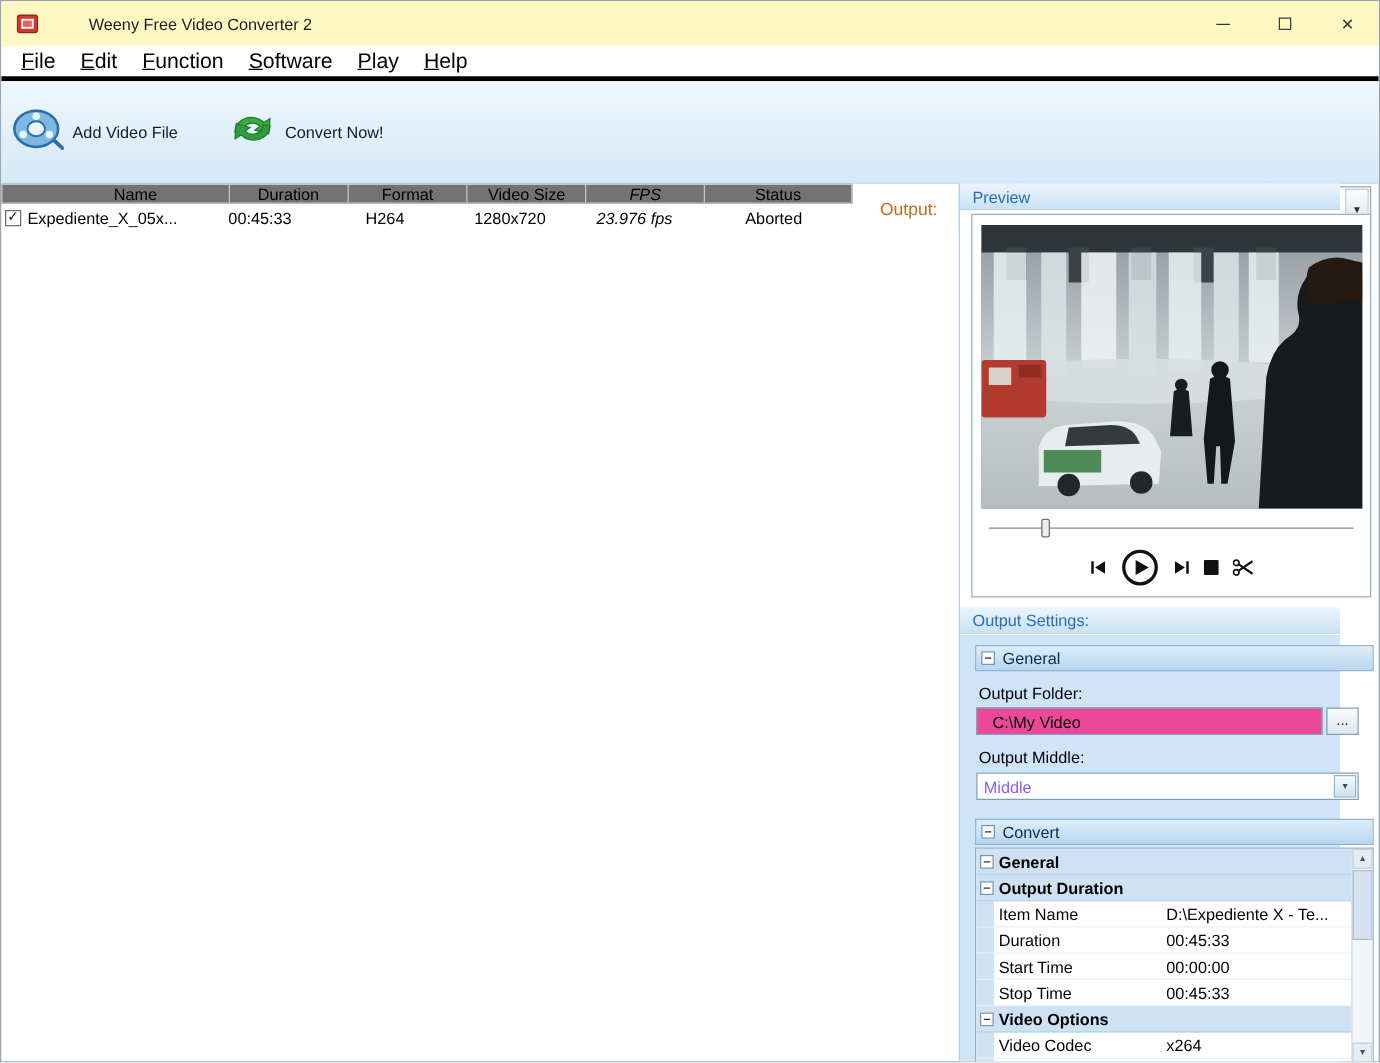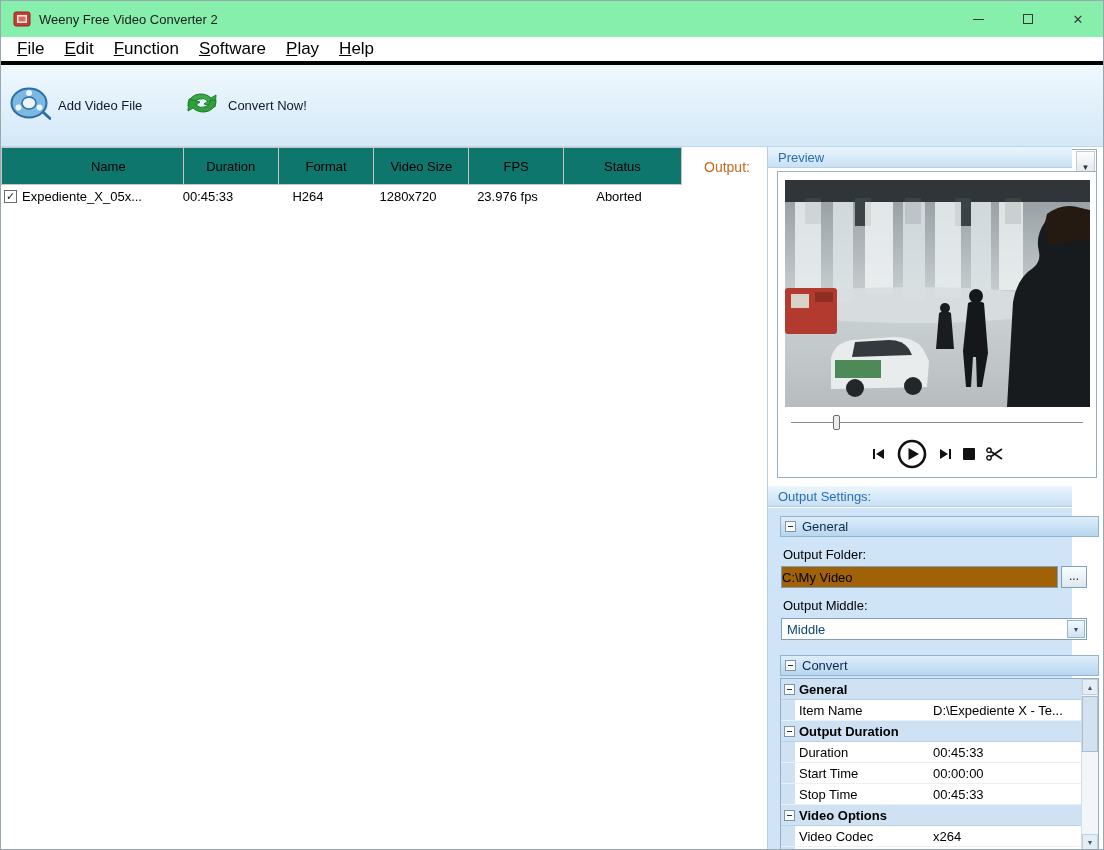--- a/index.html
+++ b/index.html
@@ -1,20 +1,20 @@
 <!DOCTYPE html>
 <html><head>
 <meta charset="utf-8">
 <style>
   * { margin:0; padding:0; box-sizing:border-box; }
   body { background:#ffffff; font-family:"Liberation Sans", sans-serif; }
   .window { position:relative; width:1104px; height:850px; background:#fff; overflow:hidden; border:1px solid #9aa7b0; }
 
   
-  .titlebar { position:absolute; top:0; left:0; right:0; height:36px; display:flex; align-items:center; background:#86efac; }
+  .titlebar { position:absolute; top:0; left:0; right:0; height:36px; display:flex; align-items:center; background:#fef9c3;gap:32px; }
   .app-icon { width:18px; height:18px; margin:0 8px 0 12px; flex:0 0 auto; }
   .title { font-size:13px; color:#1c1c1c; }
   .win-controls { margin-left:auto; display:flex; height:100%; }
   .win-btn { width:50px; height:100%; display:flex; align-items:center; justify-content:center; font-size:13px; color:#3a3a3a; cursor:default; }
   .min-glyph { width:11px; height:1px; background:#3a3a3a; display:block; }
   .max-glyph { width:10px; height:10px; border:1px solid #3a3a3a; display:block; }
 
   
   .menubar { position:absolute; top:36px; left:0; right:0; height:24px; display:flex; align-items:center; padding-left:6px; background:#fff; }
   .menu-item { display:inline-block; font-size:17px; color:#000; padding:3px 10px; }
@@ -28,25 +28,25 @@
   .tb-convert { left:182px; top:22px; }
   .tb-label { font-size:13px; color:#101830; }
   .output-label { position:absolute; left:703px; top:94px; font-size:14px; color:#c9681c; }
   .combo { position:absolute; left:766px; top:84px; width:330px; height:36px; background:#fff; border:1px solid #93abbe; display:flex; align-items:center; }
   .combo-icon { width:28px; height:28px; margin-left:5px; flex:0 0 auto; }
   .combo-text { font-size:13px; color:#000; margin-left:10px; flex:1; white-space:nowrap; overflow:hidden; }
   .combo-arrow { width:19px; height:32px; margin-right:1px; background:linear-gradient(#fdfdfd,#d7dee4); border:1px solid #c3ccd3; display:flex; align-items:center; justify-content:center; font-size:8px; color:#2f2f2f; }
 
   
   .filelist { position:absolute; top:146px; left:0; width:681px; font-size:13px; color:#000; }
-  .fl-header { display:flex; height:38px; border-top:1px solid #c6c6c6; border-bottom:1px solid #c6c6c6; border-left:1px solid #c6c6c6; background:#0f766e;padding-left:32px; }
+  .fl-header { display:flex; height:16px; border-top:1px solid #c6c6c6; border-bottom:1px solid #c6c6c6; border-left:1px solid #c6c6c6; background:#737373;padding-left:32px; }
   .fl-hcell { display:flex; align-items:center; justify-content:center; border-right:1px solid #c6c6c6; height:100%; }
   .fl-row { display:flex; height:22px; align-items:center; }
   .fl-cell { display:flex; align-items:center; justify-content:center; }
-  .c-name { width:157px; } .c-dur { width:100px; } .c-fmt { width:100px; } .c-size { width:100px; } .c-fps { width:99px; } .c-status { width:124px; }
+  .c-name { width:157px; } .c-dur { width:100px; } .c-fmt { width:100px; } .c-size { width:100px; } .c-fps { width:99px;font-style:italic; } .c-status { width:124px; }
   .fl-name { justify-content:flex-start; padding-left:3px; gap:5px; white-space:nowrap; overflow:hidden; }
   .checkbox { width:13px; height:13px; border:1px solid #6d6d6d; background:#fff; font-size:11px; line-height:11px; text-align:center; color:#1a1a1a; flex:0 0 auto; }
 
   
   .right-panel { position:absolute; top:146px; left:766px; width:305px; height:704px; background:#fff; border-left:1px solid #b9cddd; }
   .panel-header { height:21px; background:linear-gradient(#ebf6fd,#c8e1f5); border-bottom:1px solid #b4cfe6; color:#2a6db5; font-size:13px; display:flex; align-items:center; padding-left:10px; }
   .ph-preview { position:absolute; top:0; left:0; right:0; }
   .ph-os { position:absolute; top:339px; left:0; right:0; }
 
   .preview-box { position:absolute; top:24px; left:9px; width:320px; height:307px; background:#fff; border:1px solid #97b0c6; }
@@ -57,24 +57,24 @@
   .ctl { display:flex; align-items:center; justify-content:center; cursor:default; }
 
   
   .settings { position:absolute; top:361px; left:0; right:0; bottom:0; background:#cfe5f7; font-size:13px; }
   .group-header { position:absolute; left:12px; width:319px; height:21px; background:linear-gradient(#ddeefb,#b8d6ef); border:1px solid #93b4d1; display:flex; align-items:center; padding-left:21px; color:#0d2a4a; }
   .gh-general { top:8px; } .gh-details { top:147px; }
   .collapse { position:absolute; left:4px; top:4px; width:11px; height:11px; background:#fff; border:1px solid #76910c; border-color:#7a94ac; }
   .collapse::after { content:""; position:absolute; left:2px; top:4px; width:5px; height:1px; background:#24303c; }
   .set-label { position:absolute; left:15px; color:#000; }
   .lbl-folder { top:39px; } .lbl-quality { top:90px; }
-  .text-input { position:absolute; left:13px; top:58px; width:277px; height:22px; border:1px solid #7fa0bd; background:#a16207; font-size:13px; padding:0 0; font-family:"Liberation Sans", sans-serif; color:#000; }
+  .text-input { position:absolute; left:13px; top:58px; width:277px; height:22px; border:1px solid #7fa0bd; background:#ec4899; font-size:13px; padding:0 12px; font-family:"Liberation Sans", sans-serif; color:#000; }
   .browse-btn { position:absolute; left:293px; top:58px; width:26px; height:22px; background:linear-gradient(#fbfdfe,#dce7f0); border:1px solid #7fa0bd; font-size:12px; text-align:center; line-height:18px; color:#222; }
   .quality-combo { position:absolute; left:13px; top:110px; width:306px; height:22px; background:#fff; border:1px solid #7fa0bd; display:flex; align-items:center; }
-  .quality-text { flex:1; padding-left:5px; color:#0c4a6e; }
+  .quality-text { flex:1; padding-left:5px; color:#8b5cf6; }
   .quality-arrow { width:18px; height:18px; margin-right:1px; background:linear-gradient(#f3f9fd,#cfe2f1); border:1px solid #9ab4ca; display:flex; align-items:center; justify-content:center; font-size:7px; color:#2f4f6f; }
 
   
   .prop-grid { position:absolute; left:12px; top:170px; width:319px; bottom:0; background:#fff; border:1px solid #8fb0cc; overflow:hidden; }
   .pg-rows { position:absolute; left:0; top:0; bottom:0; right:17px; background:linear-gradient(90deg,#cfe2f4 0,#cfe2f4 14px,#ffffff 14px); }
   .pg-row { position:relative; height:21px; display:flex; align-items:center; padding-left:18px; border-bottom:1px solid #e9f0f7; color:#000; }
   .pg-group { font-weight:bold; background:#cfe2f4; border-bottom:1px solid #b9d2e8; }
   .pg-collapse { left:3px; top:5px; }
   .pg-key { width:134px; flex:0 0 auto; white-space:nowrap; overflow:hidden; }
   .pg-val { white-space:nowrap; overflow:hidden; }
@@ -291,27 +291,27 @@
         <span class="collapse"></span>
         <span>Convert</span>
       </div>
 
       <div class="prop-grid">
         <div class="pg-rows">
           <div class="pg-row pg-group">
             <span class="collapse pg-collapse"></span>
             <span>General</span>
           </div>
-          <div class="pg-row">
-            <span class="pg-key">Item Name</span>
-            <span class="pg-val">D:\Expediente X - Te...</span>
-          </div>
           <div class="pg-row pg-group">
             <span class="collapse pg-collapse"></span>
             <span>Output Duration</span>
+          </div>
+          <div class="pg-row">
+            <span class="pg-key">Item Name</span>
+            <span class="pg-val">D:\Expediente X - Te...</span>
           </div>
           <div class="pg-row">
             <span class="pg-key">Duration</span>
             <span class="pg-val">00:45:33</span>
           </div>
           <div class="pg-row">
             <span class="pg-key">Start Time</span>
             <span class="pg-val">00:00:00</span>
           </div>
           <div class="pg-row">

